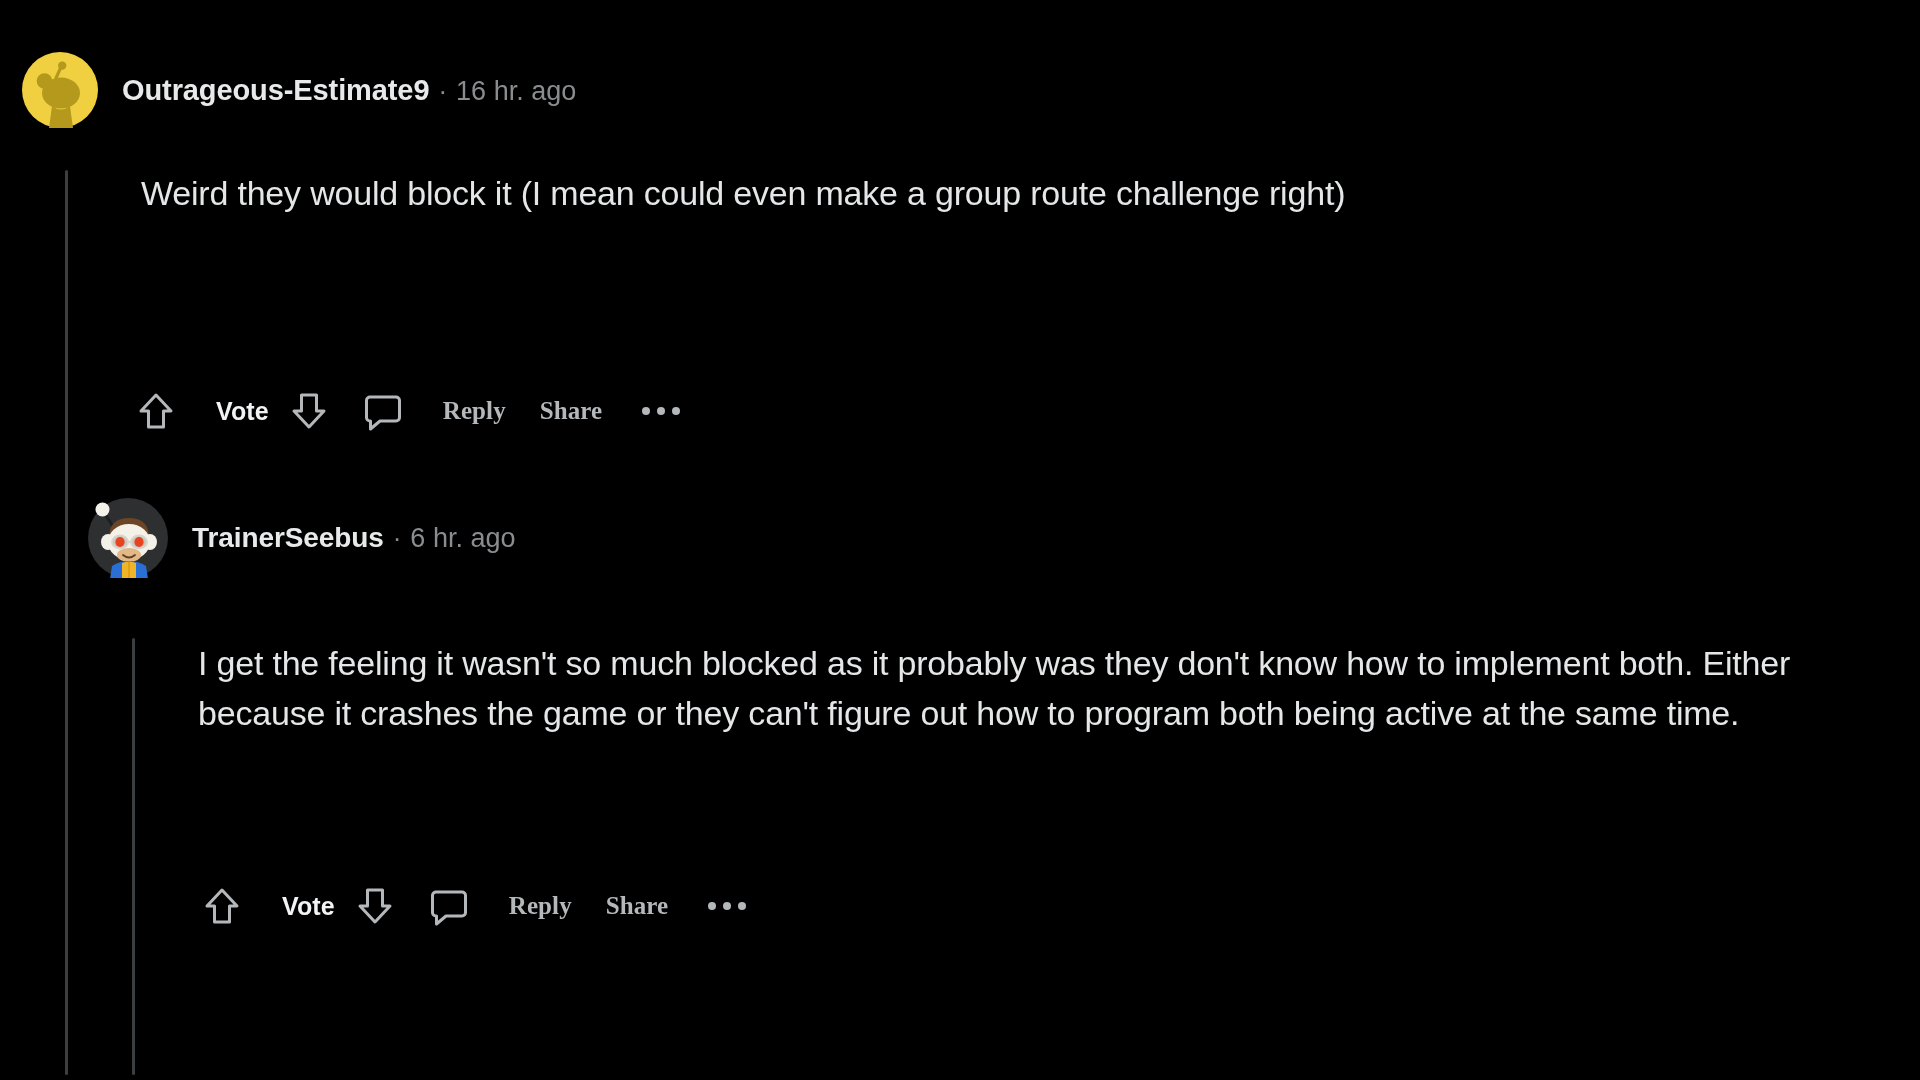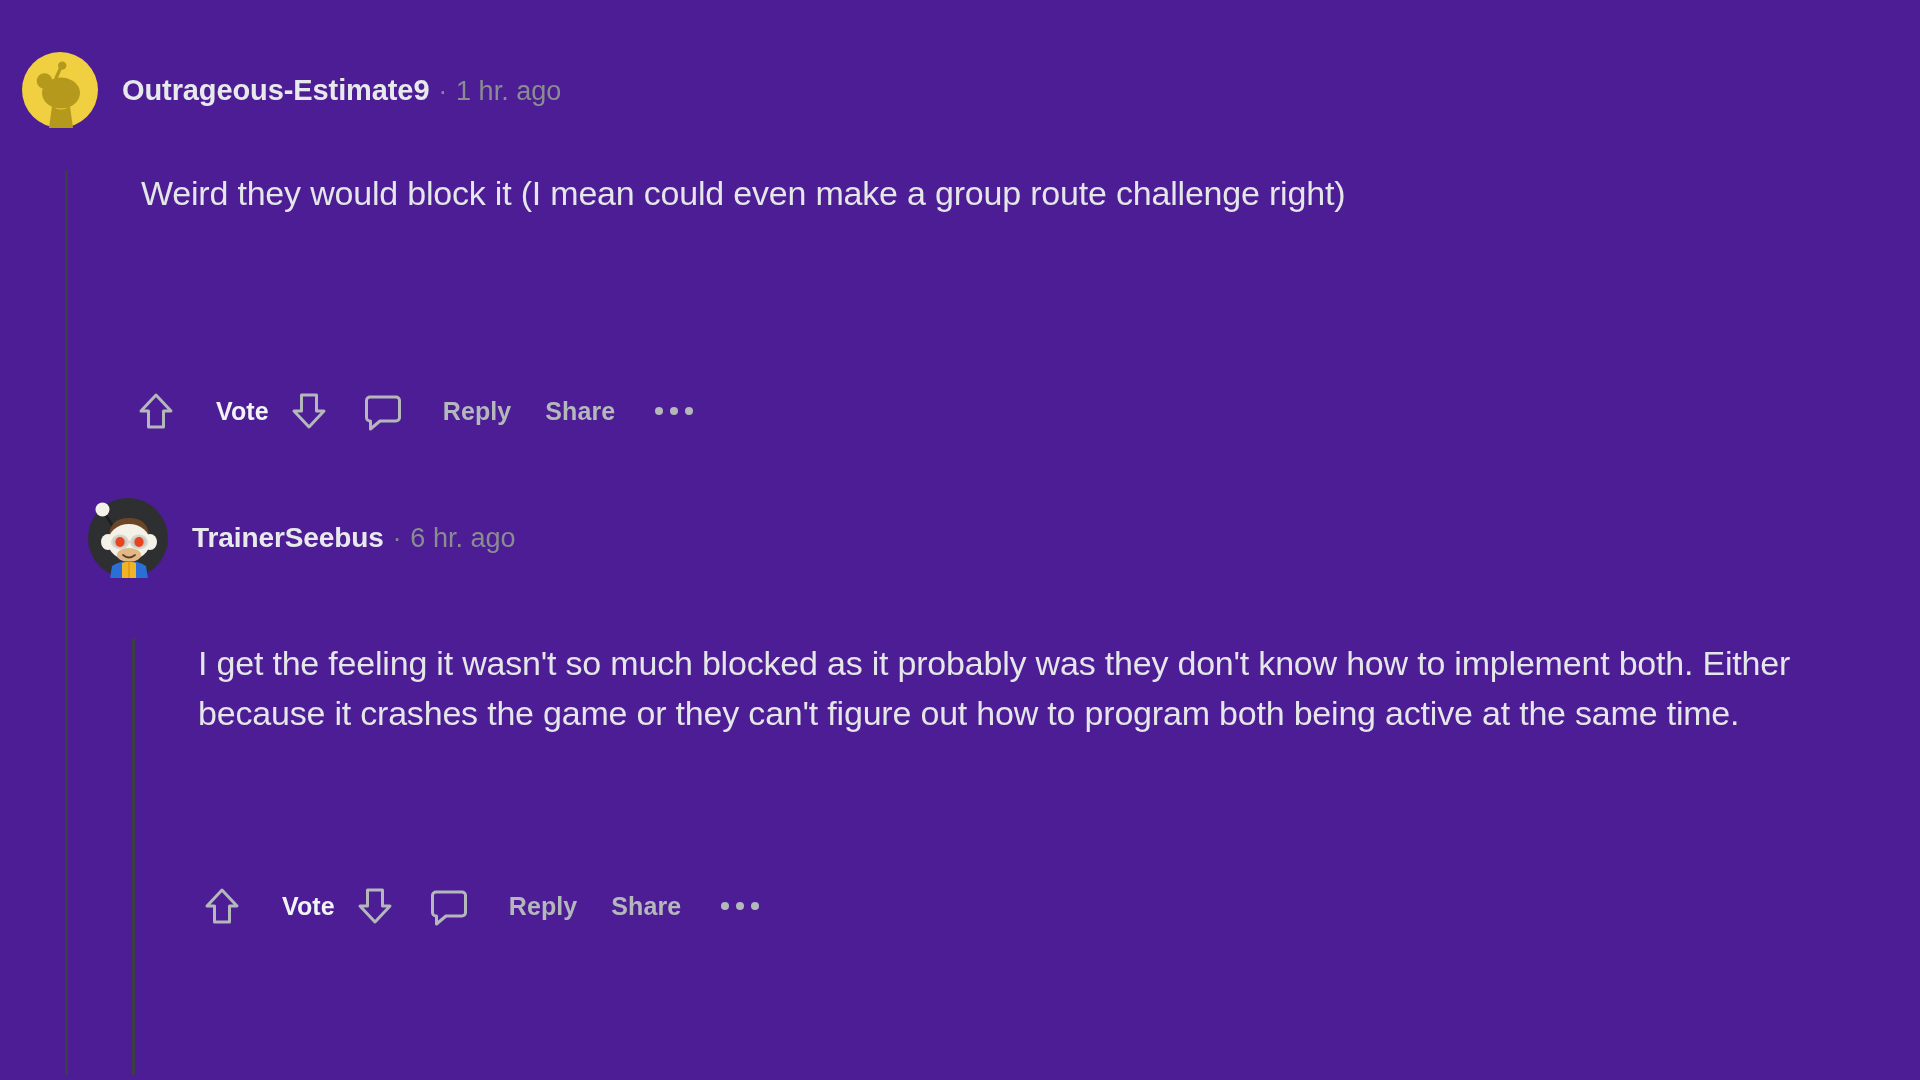--- a/index.html
+++ b/index.html
@@ -7,21 +7,21 @@
     width: 1920px;
     height: 1080px;
     background: #181818;
     font-family: "Liberation Sans", sans-serif;
     overflow: hidden;
   }
   .page {
     position: relative;
     width: 1920px;
     height: 1080px;
-    background: #4c1d95;
+    background: #000000;
   }
 
   
   .thread-line {
     position: absolute;
     width: 3px;
     background: #3c3f42;
     border-radius: 2px;
   }
   .thread-line-1 { left: 65px; top: 170px; height: 905px; }
@@ -106,20 +106,21 @@
   }
   .icon-btn {
     display: flex; align-items: center; justify-content: center;
     width: 44px; height: 46px;
   }
   .act-label {
     font-size: 25px;
     font-weight: bold;
     color: #b4b8bb;
     letter-spacing: 0.1px;
+    font-family: Liberation Serif, serif;
   }
   .vote-label {
     font-size: 25px;
     font-weight: bold;
     color: #f2f3f4;
     margin-left: 10px;
     margin-right: 18px;
     letter-spacing: 0.1px;
   }
   .gap-30 { width: 30px; }
@@ -171,21 +172,21 @@
           <circle cx="22.5" cy="29" r="7.8" fill="#b5991c"></circle>
 
           <ellipse cx="39" cy="41" rx="19" ry="15.5" fill="#b5991c"></ellipse>
 
           <path d="M30 54 q9 7 18 0 l3 22 h-24 z" fill="#b5991c"></path>
         </svg>
       </div>
       <div class="meta">
         <span class="username">Outrageous-Estimate9</span>
         <span class="dot">·</span>
-        <span class="timestamp">1 hr. ago</span>
+        <span class="timestamp">16 hr. ago</span>
       </div>
     </div>
 
     <div class="body c1-body">
       <p>Weird they would block it (I mean could even make a group route challenge right)</p>
     </div>
 
     <div class="actions c1-actions">
       <div class="act">
         <span class="icon-btn">

